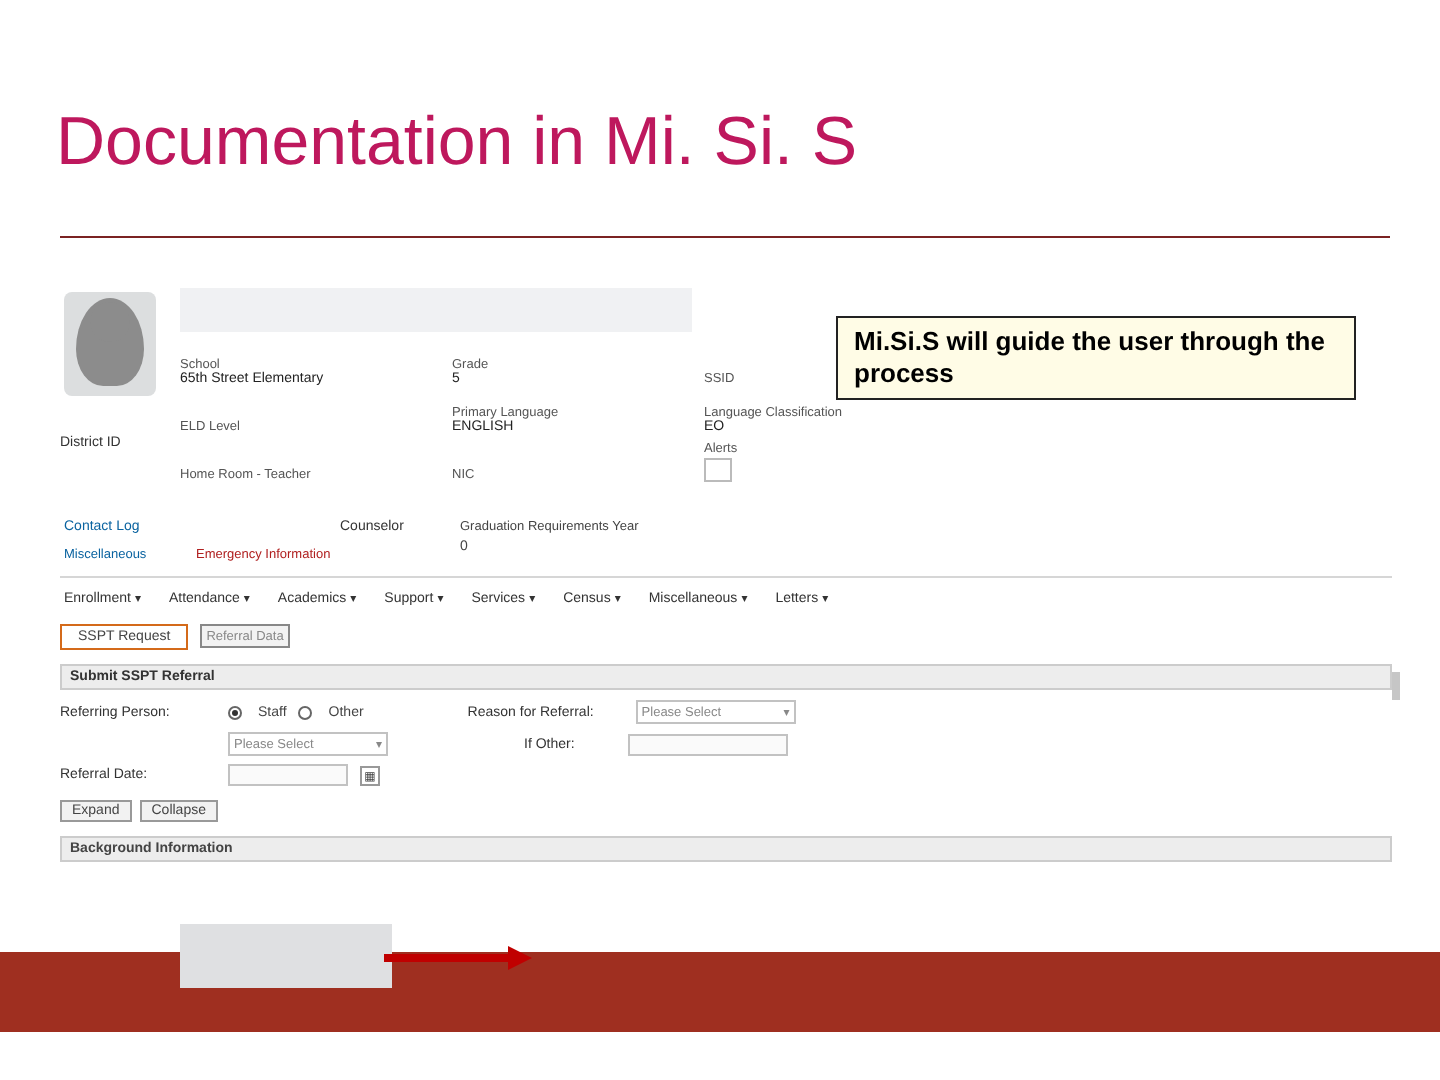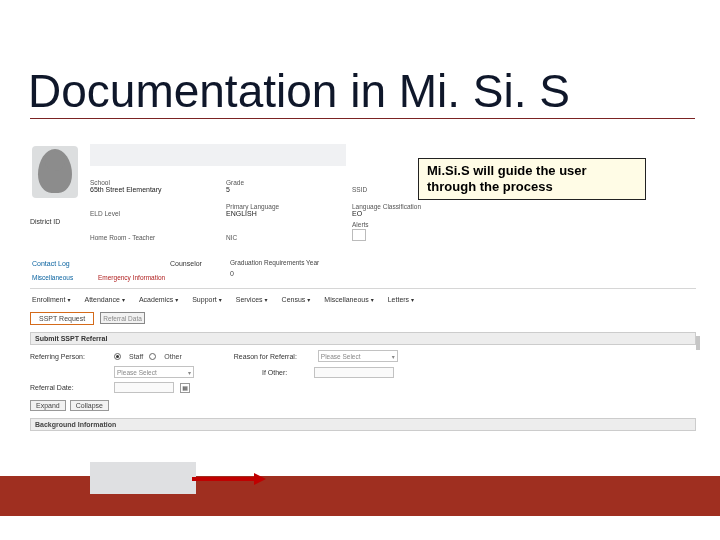--- a/index.html
+++ b/index.html
@@ -1,20 +1,20 @@
 <!DOCTYPE html>
 <html><head>
 <meta charset="utf-8">
 <style>
   * { box-sizing: border-box; margin: 0; padding: 0; }
   html, body { width: 720px; height: 540px; background: #fff; font-family: Arial, Helvetica, sans-serif; }
   .slide { position: relative; width: 720px; height: 540px; overflow: hidden; }
-  .title { position: absolute; left: 28px; top: 64px; font-size: 46px; font-weight: 400; color: #0f172a; }
+  .title { position: absolute; left: 28px; top: 52px; font-size: 34px; font-weight: 400; color: #be185d; }
   .title-underline { position: absolute; left: 30px; top: 118px; width: 665px; height: 1px; background: #7b2323; }
-  .callout { position: absolute; left: 418px; top: 158px; width: 228px; height: 42px; background: #fffce6; border: 1.5px solid #222; padding: 4px 8px; font-size: 13px; font-weight: 700; line-height: 1.25; color: #000; z-index: 50; }
+  .callout { position: absolute; left: 418px; top: 158px; width: 260px; height: 42px; background: #fffce6; border: 1.5px solid #222; padding: 4px 8px; font-size: 13px; font-weight: 700; line-height: 1.25; color: #000; z-index: 50; }
   .app { position: absolute; left: 30px; top: 140px; width: 666px; height: 310px; font-size: 7.5px; color: #444; }
   .head { position: relative; height: 138px; display: flex; }
   .avatar { width: 46px; height: 52px; margin: 6px 8px 0 2px; }
   .avatar-bg { width: 46px; height: 52px; background: #dcdedf; border-radius: 4px; display: flex; align-items: flex-start; justify-content: center; padding-top: 3px; }
   .avatar-sil { width: 34px; height: 44px; background: #8c8c8c; border-radius: 50% 50% 40% 40% / 58% 58% 42% 42%; position: relative; }
   .avatar-sil::before { content: ""; position: absolute; top: 2px; left: 7px; width: 20px; height: 20px; background: #8c8c8c; border-radius: 50%; }
   .fields { position: absolute; left: 60px; top: 0; right: 0; display: grid; grid-template-columns: 130px 120px 120px 120px; grid-template-rows: 30px 22px 22px 22px 24px; column-gap: 6px; row-gap: 2px; }
   .fld { display: flex; flex-direction: column; justify-content: flex-end; padding-bottom: 1px; }
   .fld .lbl { font-size: 6.5px; color: #555; white-space: nowrap; }
   .fld .val { font-size: 7px; color: #222; white-space: nowrap; }

